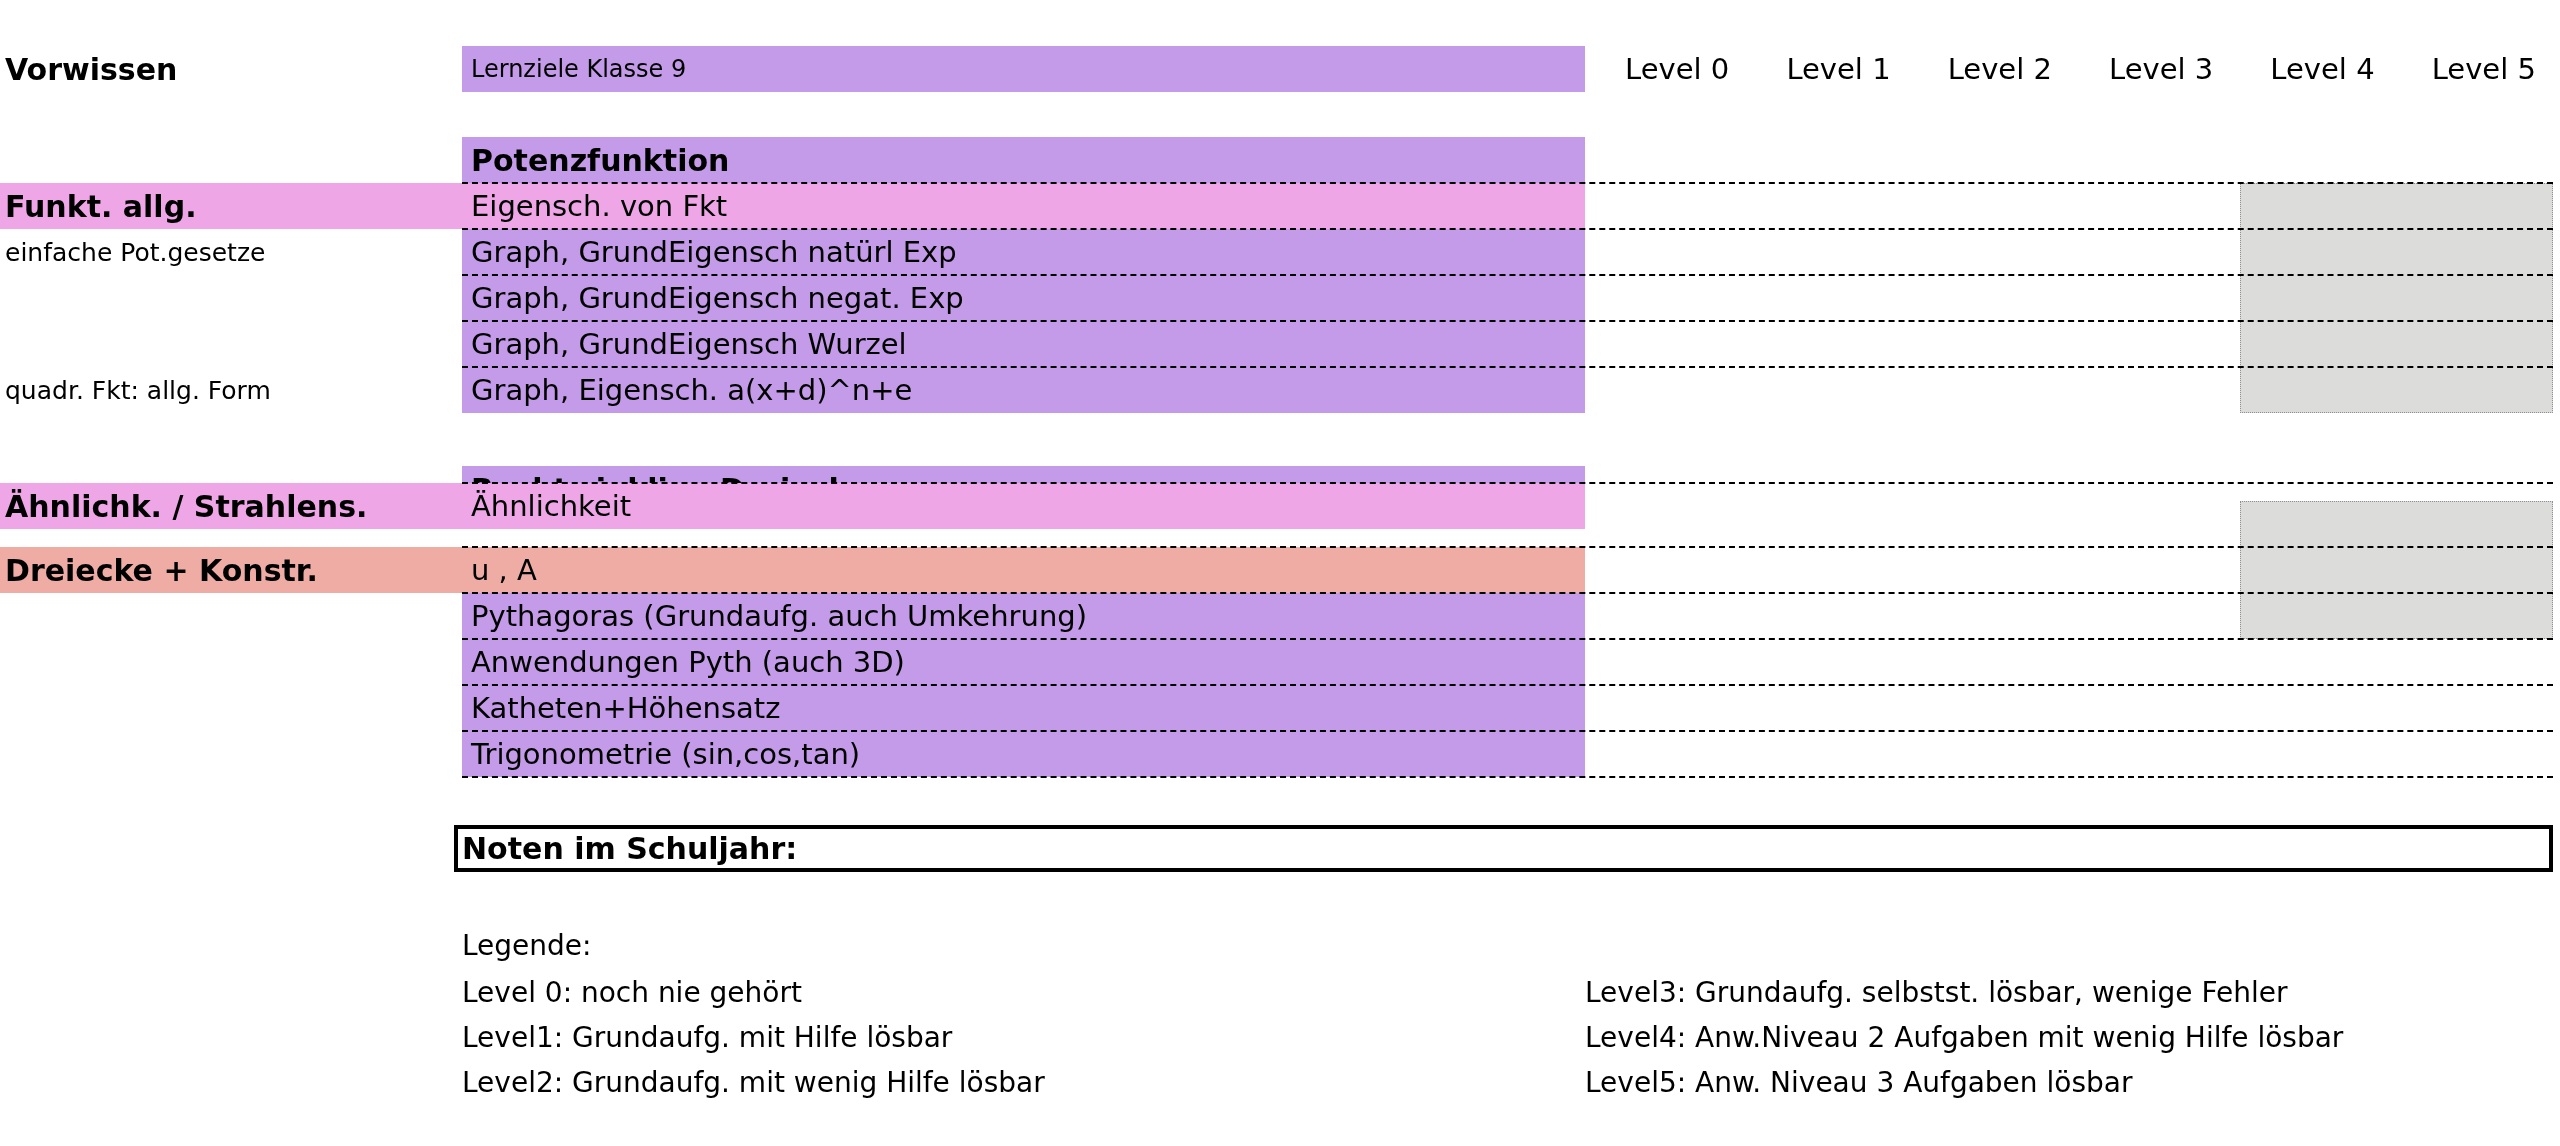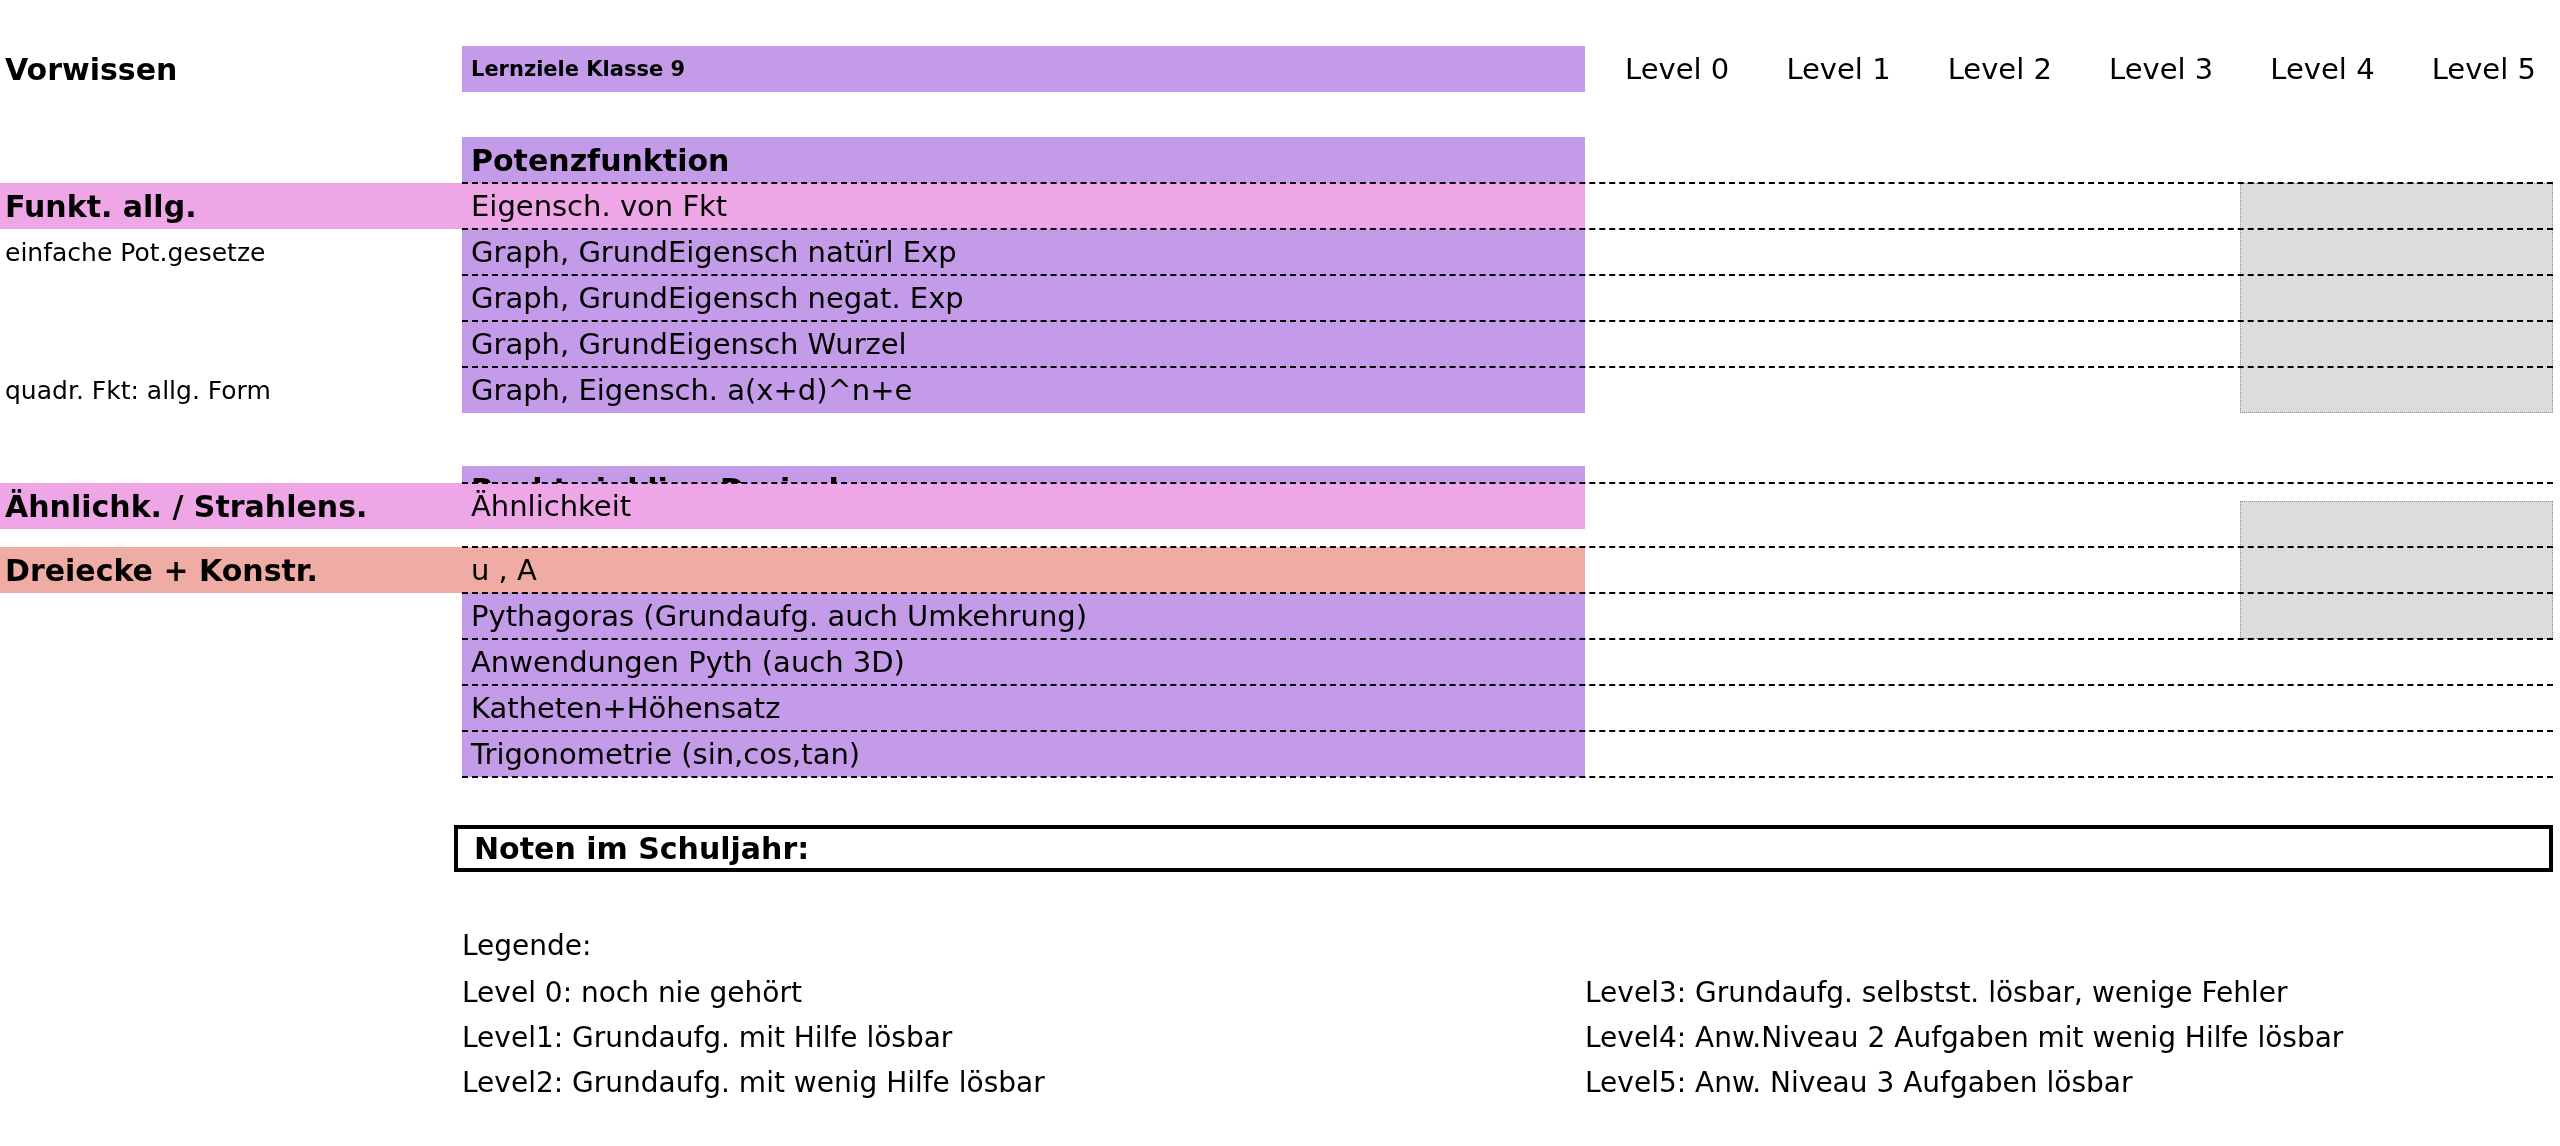--- a/index.html
+++ b/index.html
@@ -11,21 +11,21 @@
   html,body{margin:0;padding:0;background:#ffffff;}
   body{font-family:"DejaVu Sans", sans-serif; color:#000;}
   #canvas{position:relative; width:2560px; height:1146px; background:#ffffff; overflow:hidden;}
 
   .txt{white-space:nowrap;}
   .b{font-weight:bold;}
 
   
   .title-bar{position:absolute; left:462px; top:46px; width:1123px; height:46px;
     background:var(--purple); display:flex; align-items:center; padding-left:9px; box-sizing:border-box;}
-  .title-bar .txt{font-size:21px; font-weight:bold;}
+  .title-bar .txt{font-size:24px; font-weight:normal;}
   .vorwissen{position:absolute; left:5px; top:46px; height:46px; display:flex; align-items:center;
     font-size:30px; font-weight:bold;}
   .levels{position:absolute; left:1585px; top:46px; width:968px; height:46px; display:flex;}
   .levels .lvl{flex:1 1 0; display:flex; align-items:center; justify-content:center; font-size:29px;padding-left:23px;}
 
   
   .section{position:absolute; left:0; width:2560px;}
   .row{position:absolute; left:0; width:2560px; height:46px;}
   .cell-left{position:absolute; left:0; top:0; width:462px; height:46px; display:flex;
     align-items:center; padding-left:5px; box-sizing:border-box; font-size:25px;}
@@ -40,21 +40,21 @@
 
   
   .gray-block{position:absolute; left:2240px; width:313px; background:var(--gray);
     border:1px dotted #8f8f8f; box-sizing:border-box;}
   #gray1{top:183px; height:230px;}
   #gray2{top:501px; height:138px;}
 
   
   .notes-box{position:absolute; left:454px; top:825px; width:2099px; height:47px;
     border:4px solid #000; box-sizing:border-box; background:#fff; display:flex; align-items:center;
-    padding-left:16px;}
+    padding-left:4px;}
   .notes-box .txt{font-size:30px; font-weight:bold;}
 
   
   .legend-line{position:absolute; height:38px; display:flex; align-items:center; font-size:28px;}
 </style>
 </head>
 <body>
 
 <div id="canvas">
 

